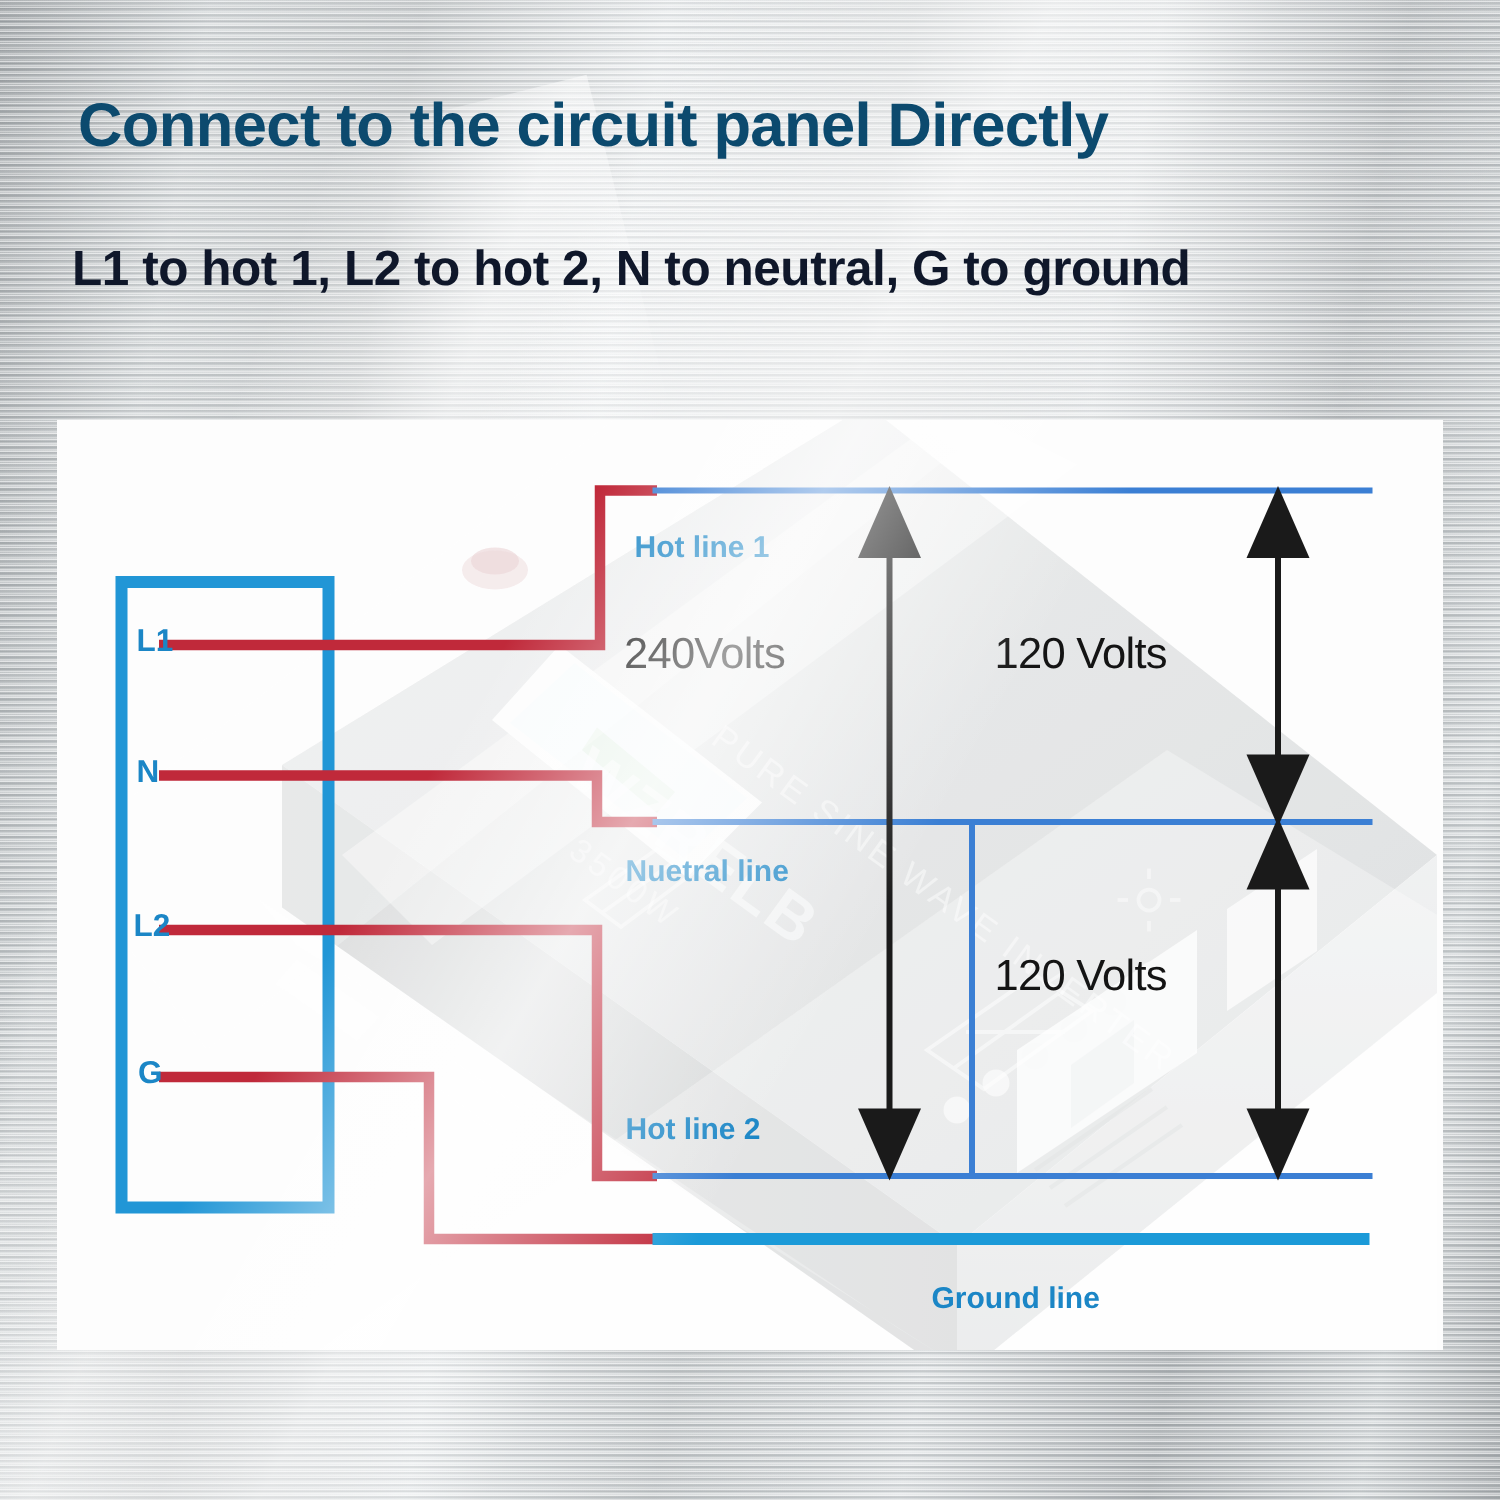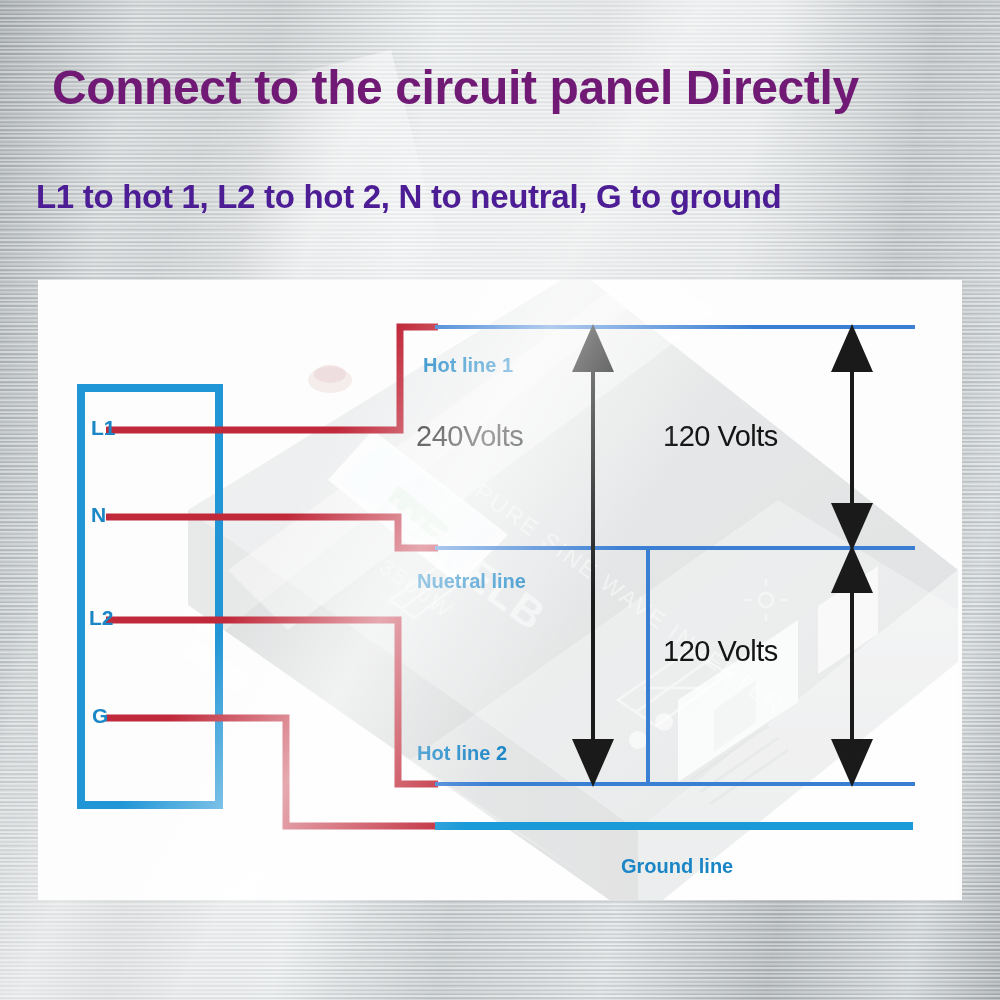--- a/index.html
+++ b/index.html
@@ -37,27 +37,27 @@
   }
   #metal-swoosh{
     position:absolute;left:-180px;top:120px;width:700px;height:980px;
     background:linear-gradient(125deg, rgba(255,255,255,0.0) 38%, rgba(255,255,255,0.5) 50%, rgba(255,255,255,0.0) 62%);
     transform:rotate(-14deg);
     pointer-events:none;
   }
   
   #title{
     position:absolute;left:52px;top:60px;width:900px;
-    font-size:48px;font-weight:bold;color:#701a75;
+    font-size:41px;font-weight:bold;color:#0c4a6e;
     letter-spacing:-0.4px;white-space:nowrap;
   }
   #subtitle{
-    position:absolute;left:36px;top:160px;width:920px;
-    font-size:33px;font-weight:bold;color:#4c1d95;
-    letter-spacing:-0.3px;white-space:nowrap;margin-top:18px;
+    position:absolute;left:48px;top:160px;width:920px;
+    font-size:33px;font-weight:bold;color:#0f172a;
+    letter-spacing:-0.3px;white-space:nowrap;
   }
   
   #panel{
     position:absolute;left:38px;top:280px;width:924px;height:620px;
     background:#fdfdfd;
     overflow:hidden;
   }
   #panel-gloss{
     position:absolute;inset:0;
     background:linear-gradient(120deg, rgba(255,255,255,0.0) 0%, rgba(255,255,255,0.0) 30%,

